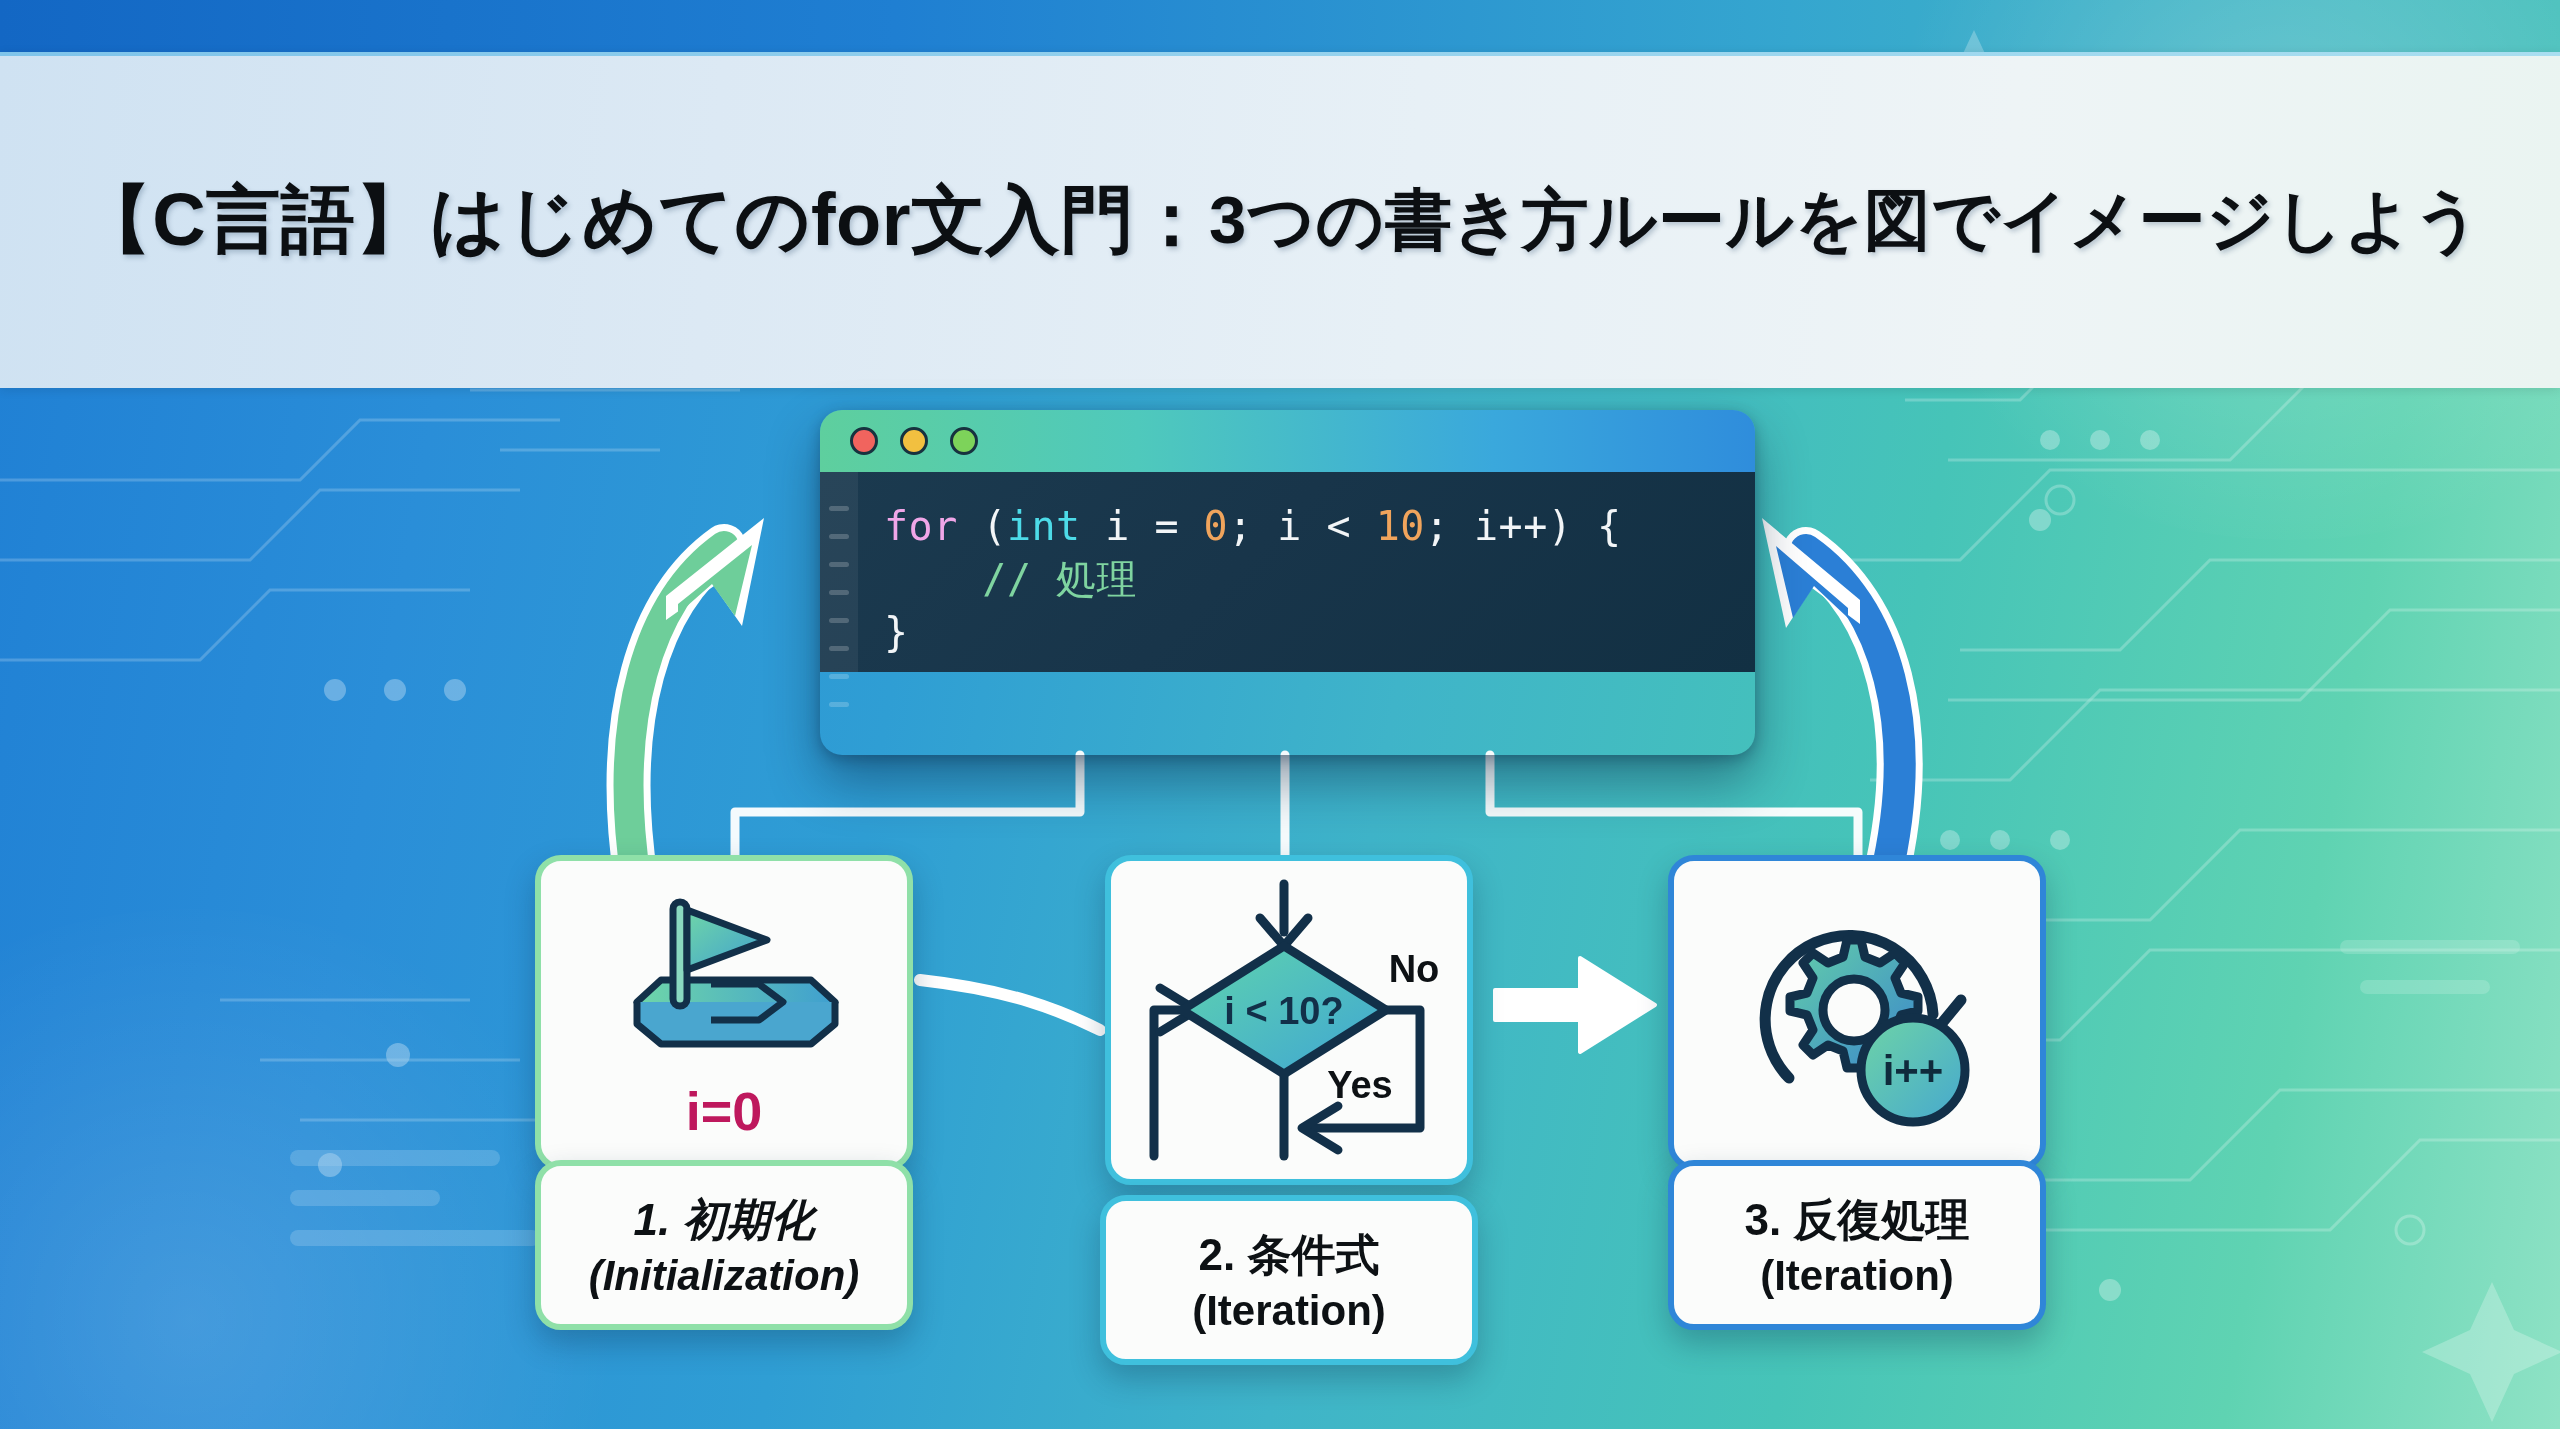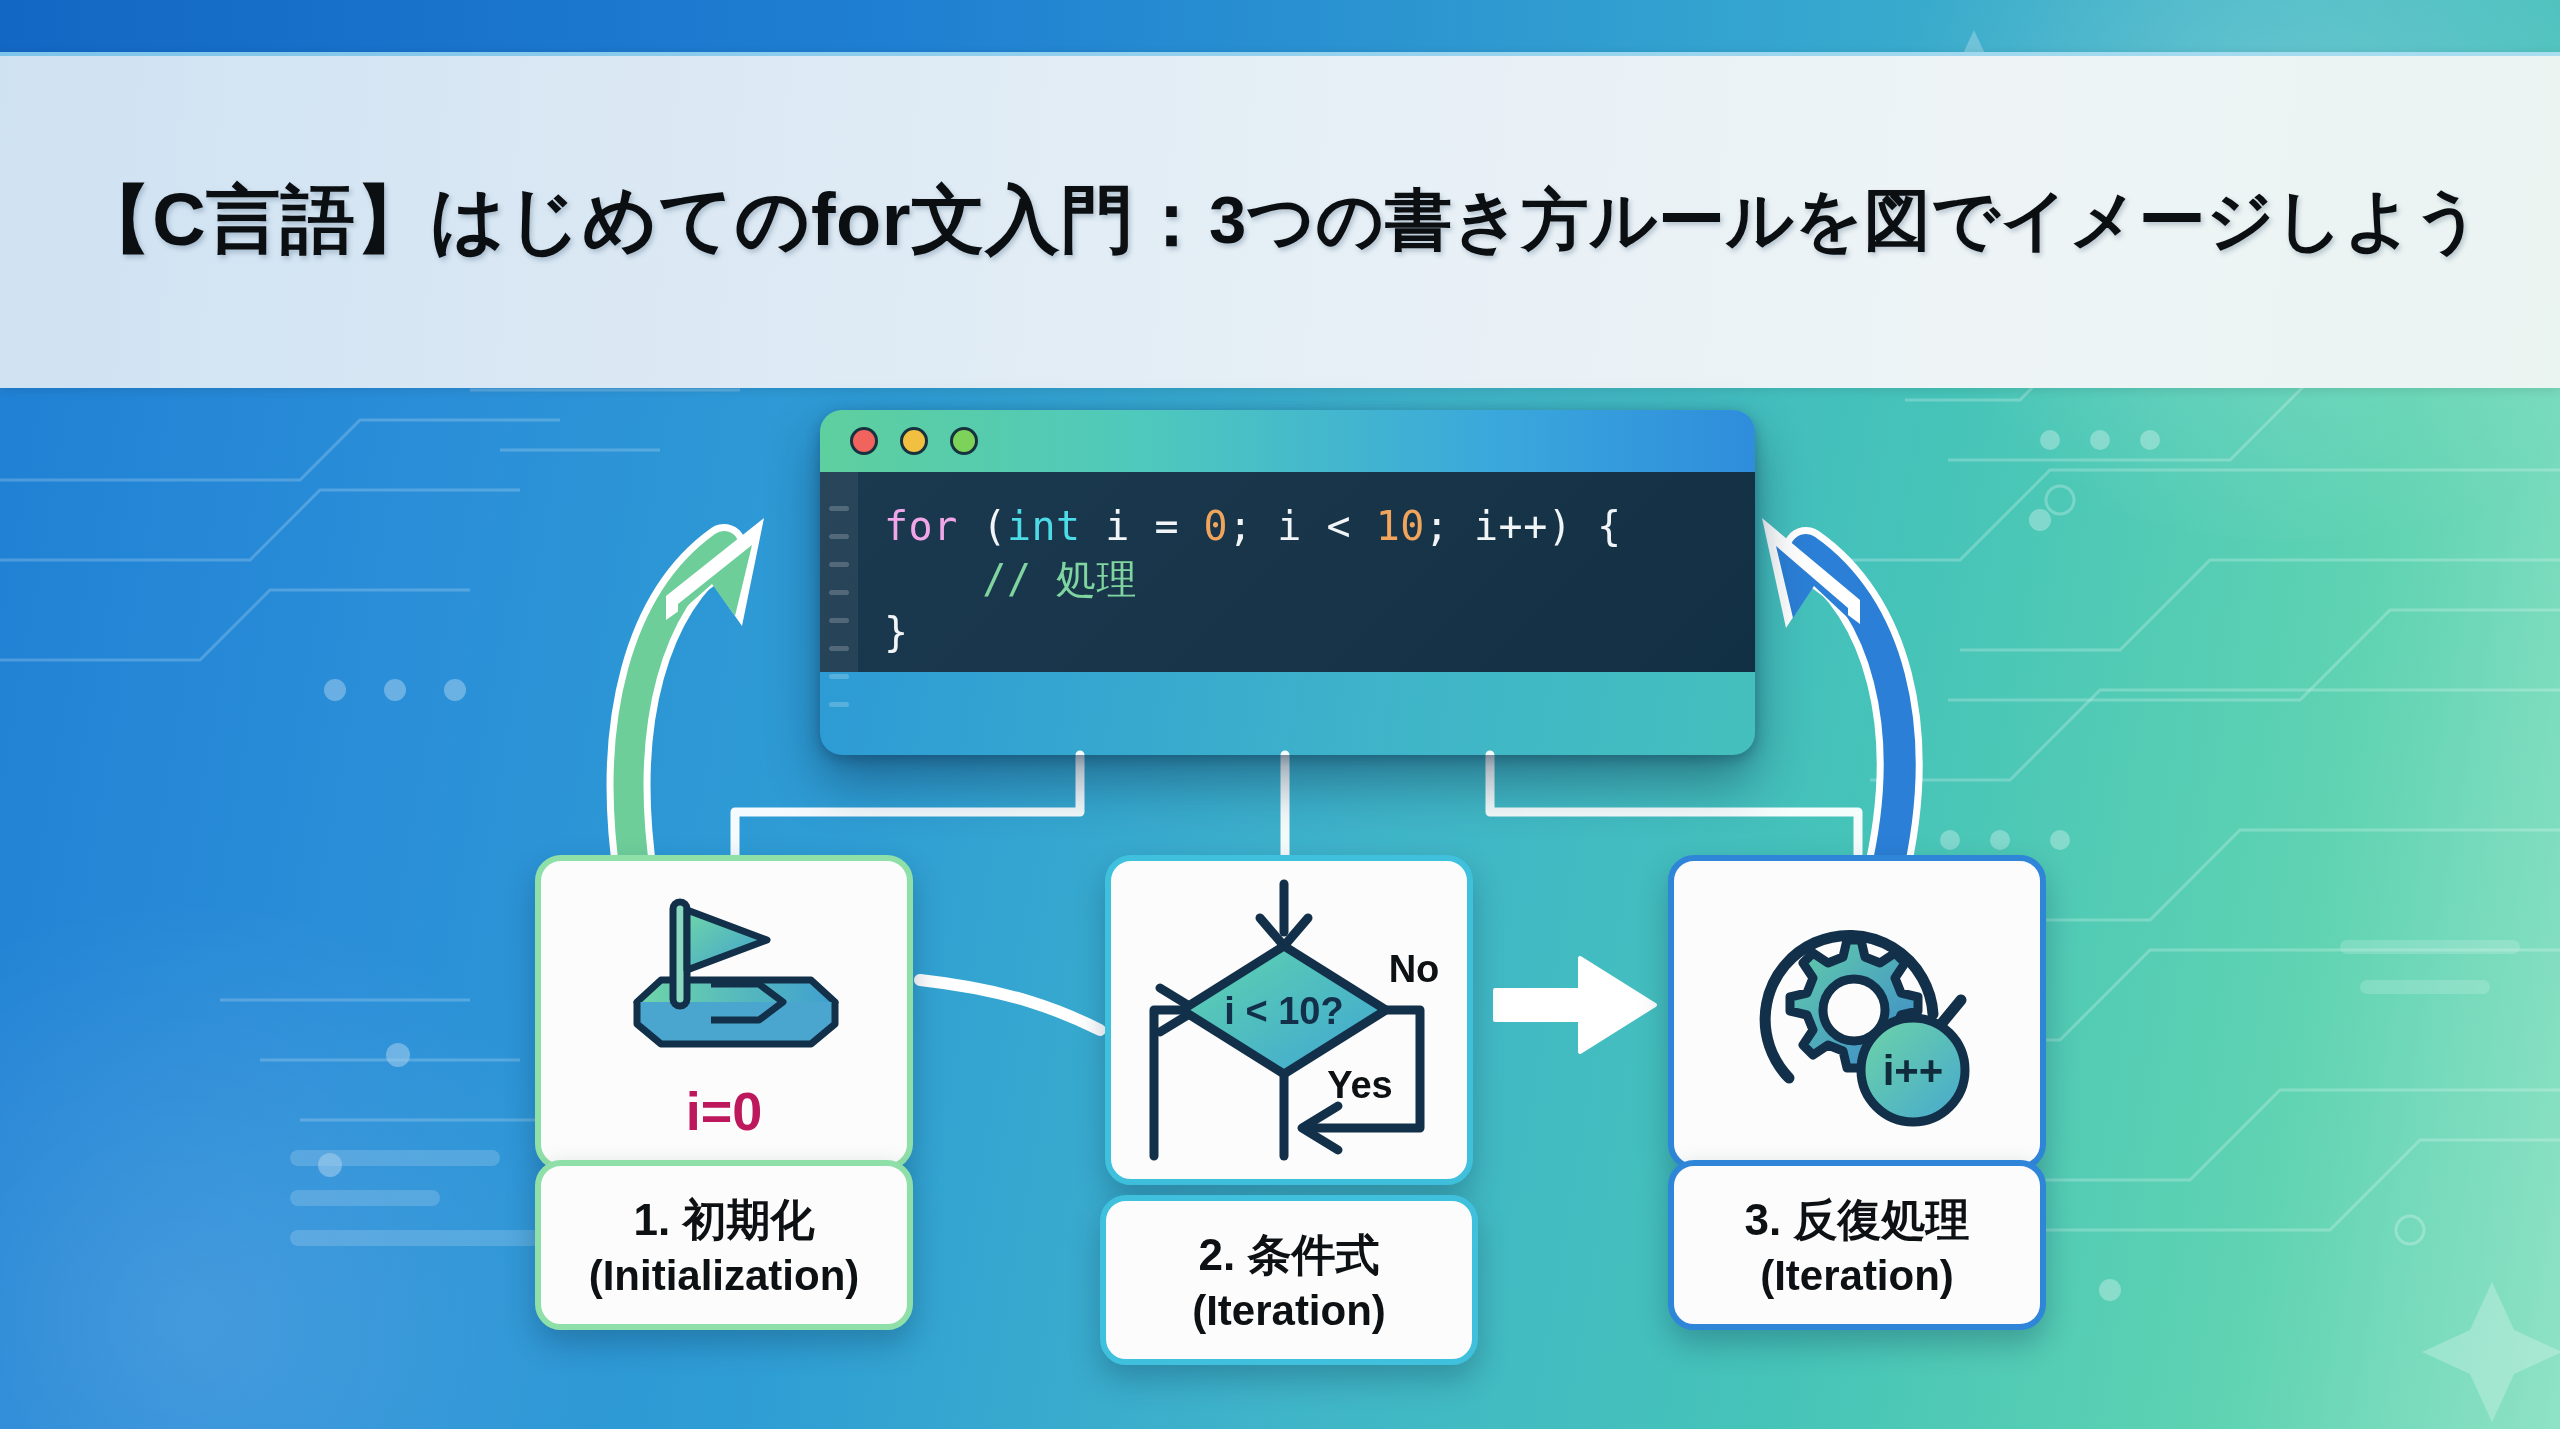--- a/index.html
+++ b/index.html
@@ -71,21 +71,21 @@
   .card.label{height:170px;border:6px solid #8fe0a8;border-radius:26px;
       display:flex;flex-direction:column;align-items:center;justify-content:center;gap:2px;}
   .card.label.blue{border-color:#2f86d8;}
   .card.label.cyan{border-color:#3fc0dd;}
   .lab-jp{font-size:44px;font-weight:bold;color:#0d1114;white-space:nowrap;}
   .lab-en{font-size:42px;font-weight:bold;color:#0d1114;white-space:nowrap;}
 
   #c1{left:535px;top:855px;}
   #c2{left:1105px;top:855px;width:368px;height:330px;}
   #c3{left:1668px;top:855px;}
-  #l1{left:535px;top:1160px;width:378px;}
+  #l1{left:535px;top:1160px;width:378px;font-style:italic;}
   #l2{left:1100px;top:1195px;width:378px;}
   #l3{left:1668px;top:1160px;width:378px;}
 
   .ieq{font-size:54px;font-weight:bold;color:#be185d;margin-top:6px;}
 </style>
 </head>
 <body>
 
 <div class="stage">
 

